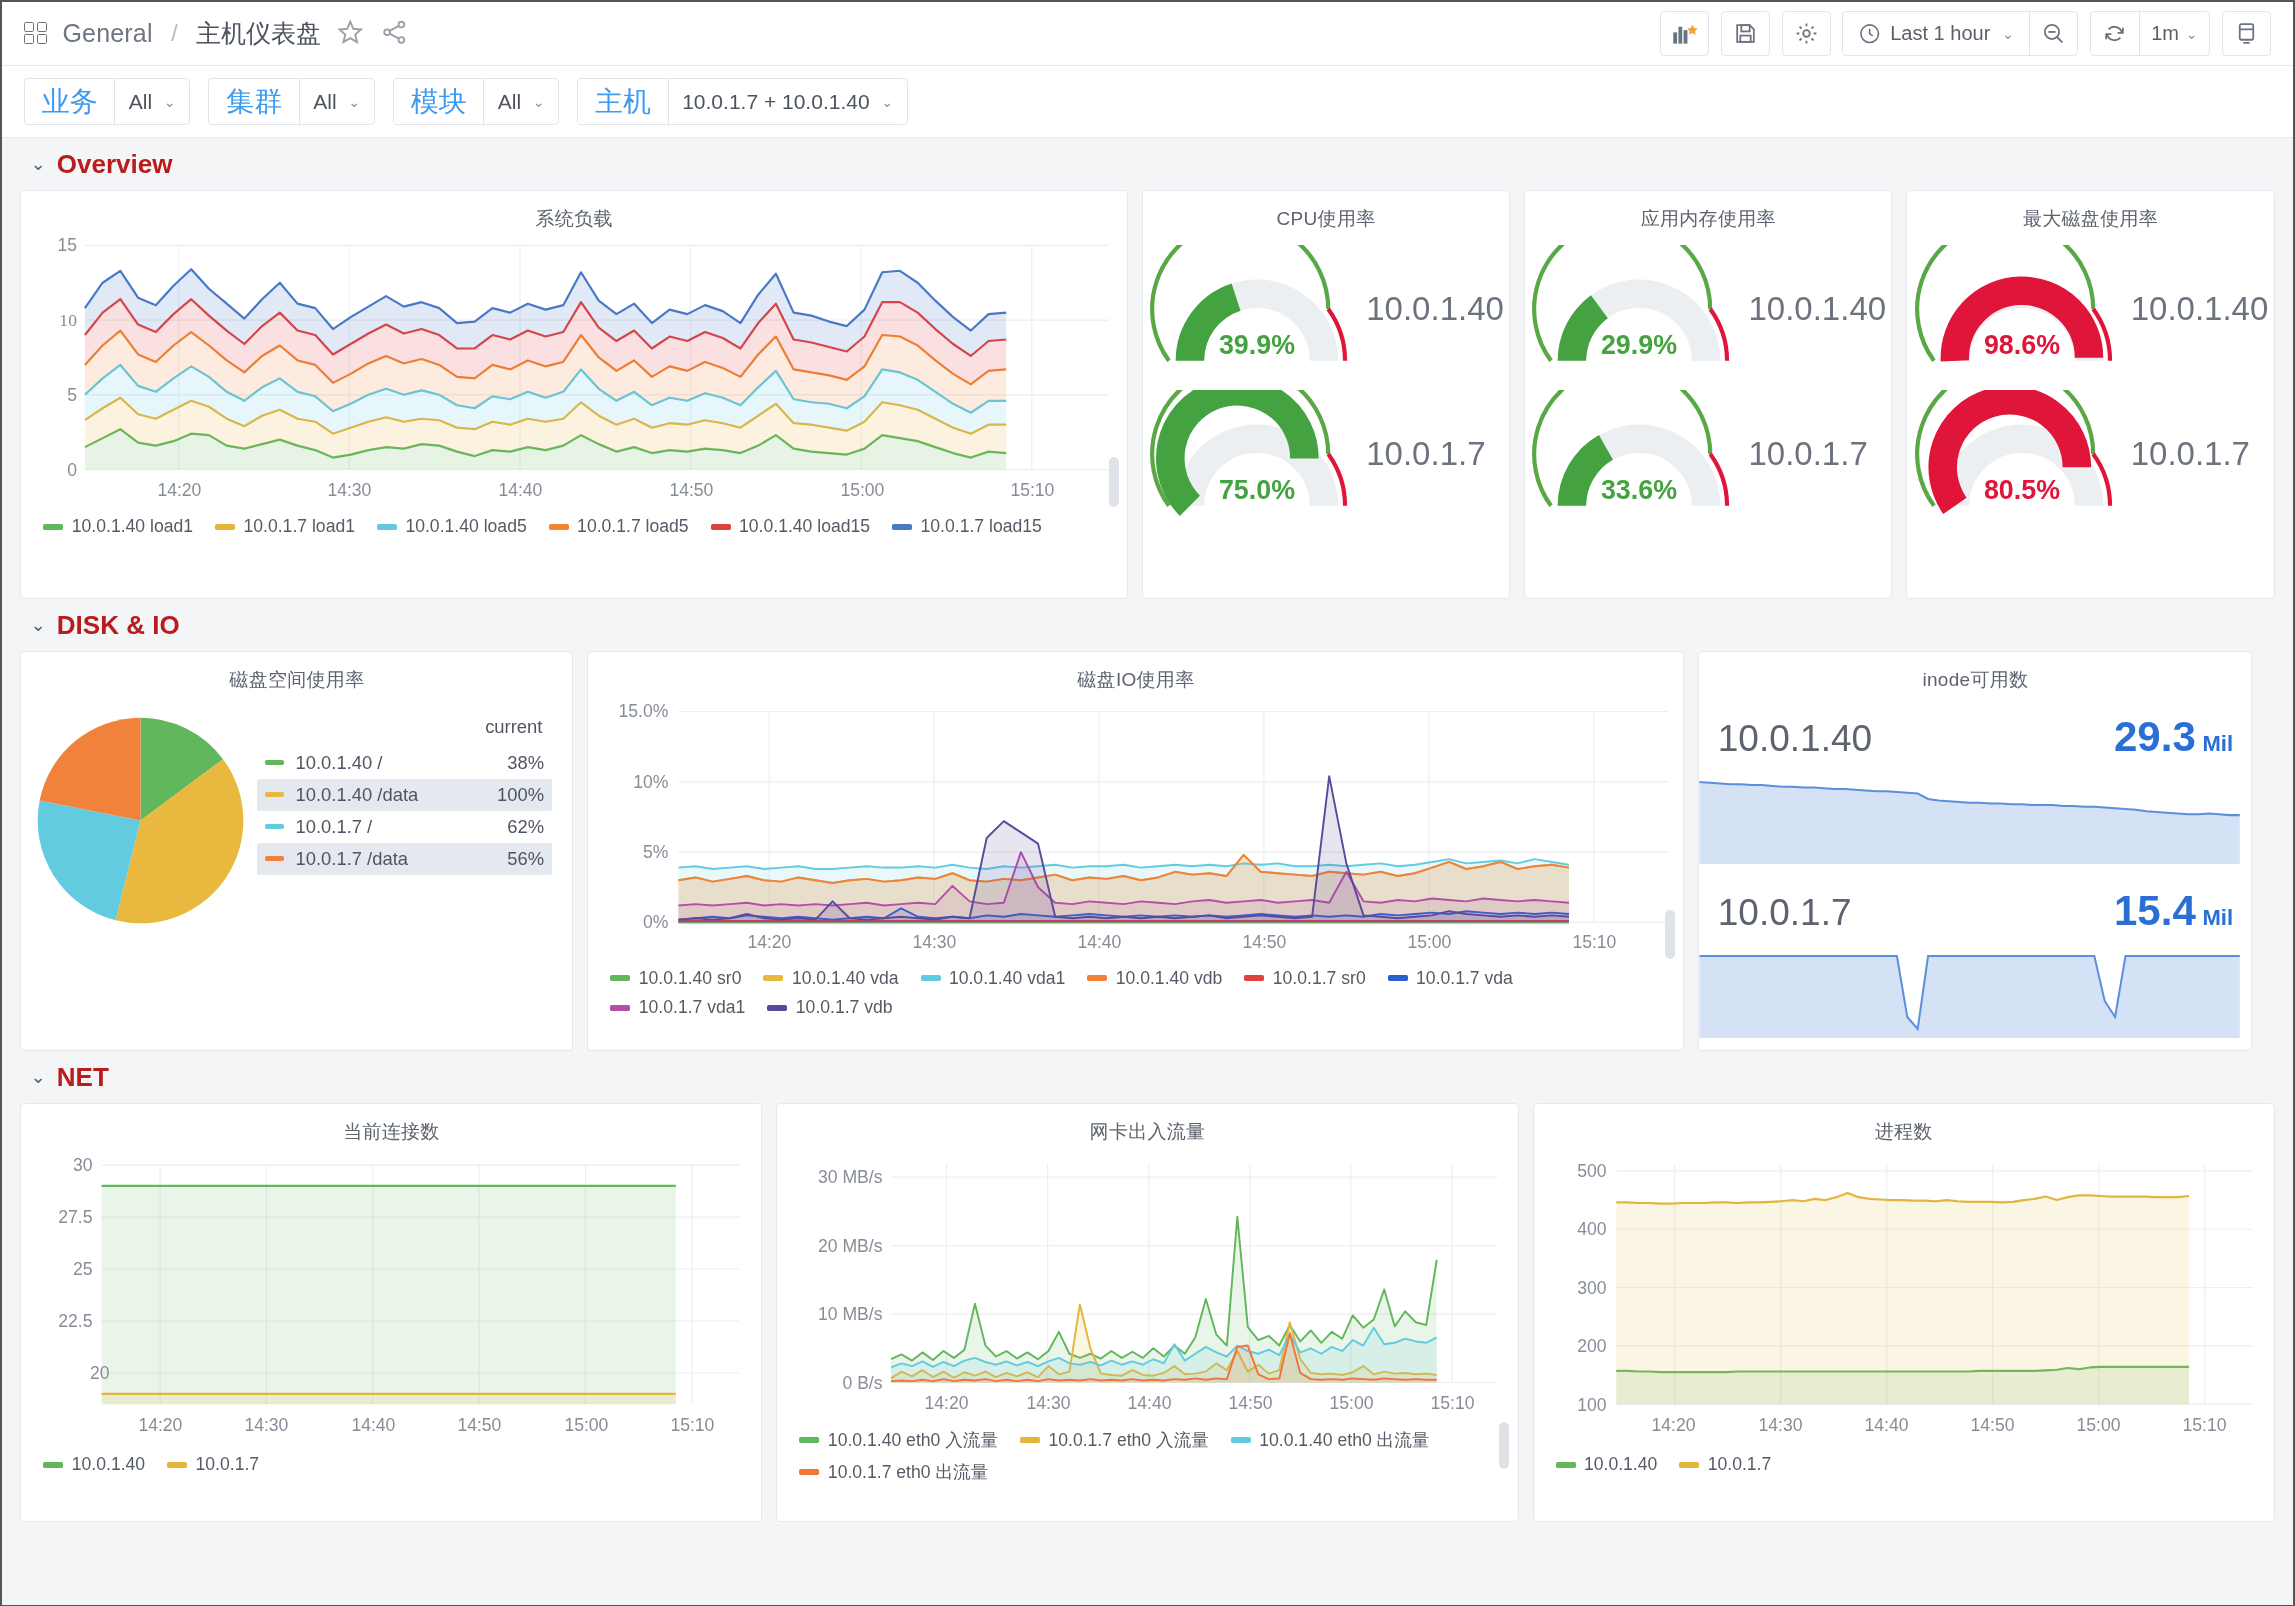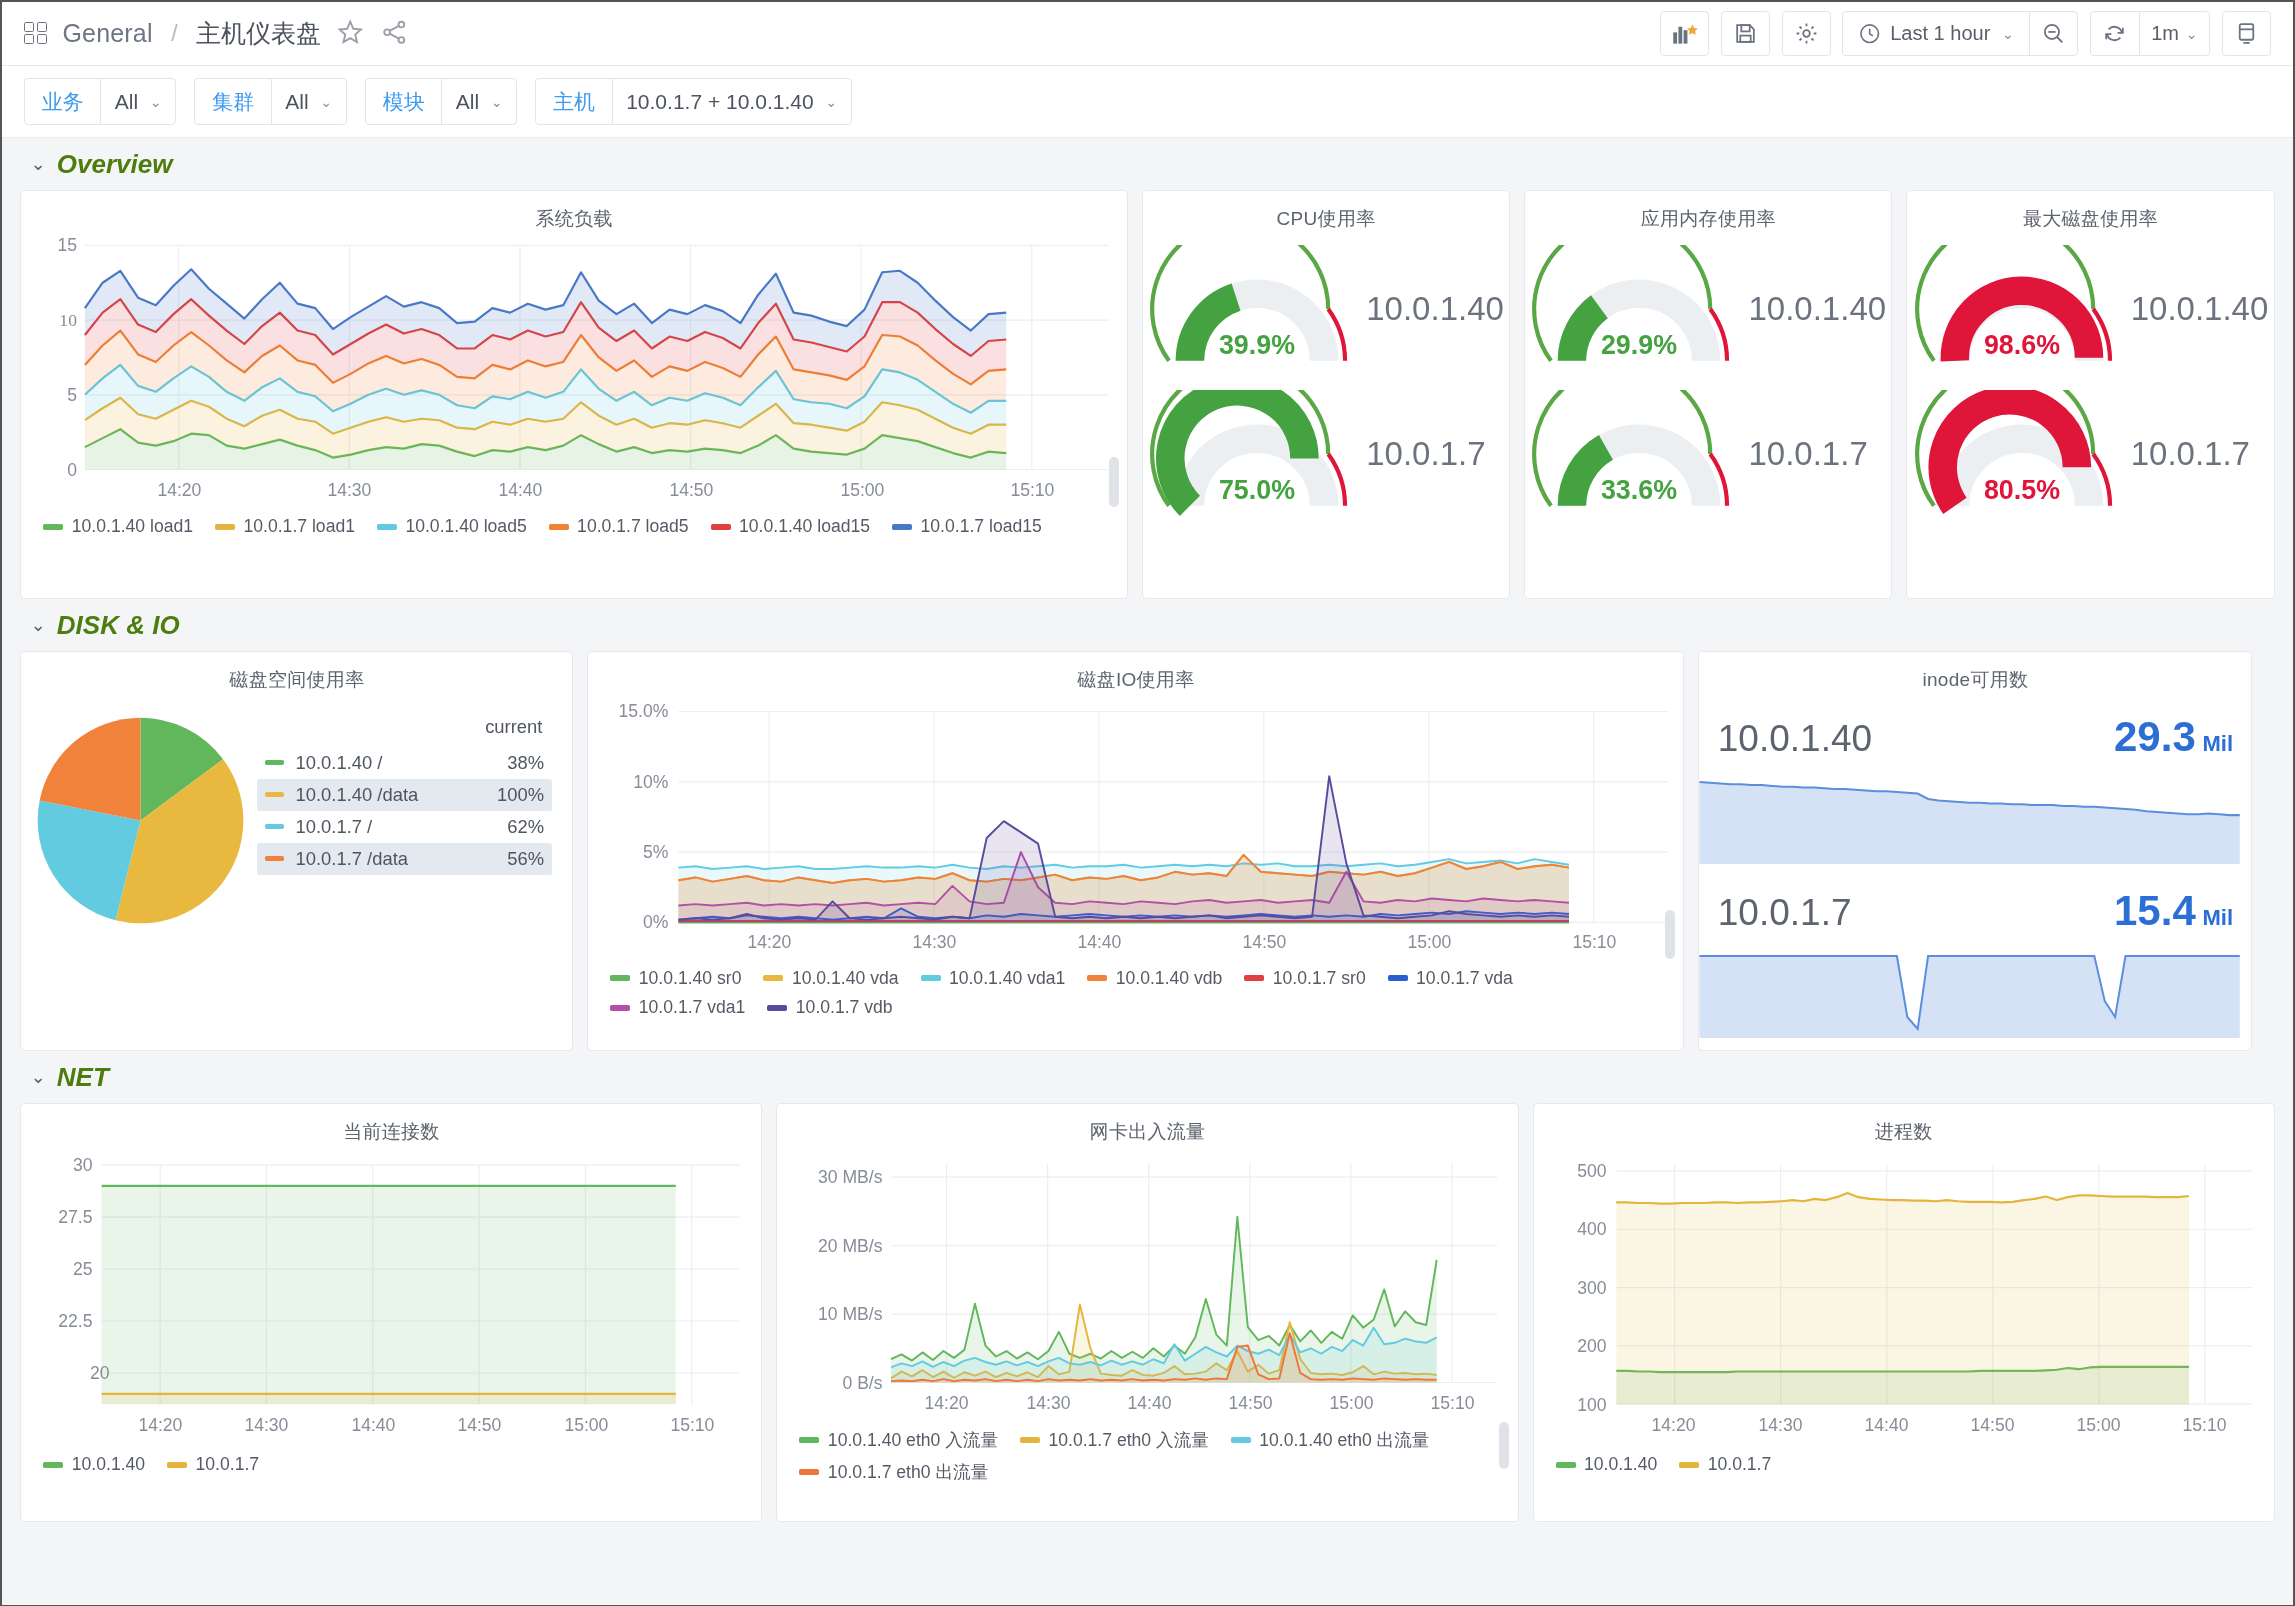--- a/index.html
+++ b/index.html
@@ -40,34 +40,34 @@
   .refresh-label { font-size: 20px; color: #595f6b; margin-right: 6.7px; }
   .caret { font-size: 14.2px; color: #8a909c; }
 
   
   .varbar { height: 72px; background: #fff; border-bottom: 0.8px solid #e9ebef;
     display: flex; align-items: center; padding: 0 22px; gap: 18.4px; }
   .var { display: flex; }
   .var-key {
     height: 47px; padding: 0 16.7px; border: 0.8px solid #e1e4e9; border-right: none;
     border-radius: 4.2px 0 0 4.2px; background: #fff;
-    display: flex; align-items: center; font-size: 21px; color: #3d9bf0; white-space: nowrap;
+    display: flex; align-items: center; font-size: 28px; color: #3d9bf0; white-space: nowrap;
   }
   .var-val {
     height: 47px; padding: 0 13.4px; border: 0.8px solid #e1e4e9; border-radius: 0 4.2px 4.2px 0;
     background: #fff; display: flex; align-items: center; gap: 11.7px;
     font-size: 21px; color: #4e545f; white-space: nowrap; cursor: pointer;
   }
 
   
   .canvas { padding: 0 18.4px; }
   .section-head { display: flex; align-items: center; gap: 11px;
     height: 52px; padding-left: 10px; cursor: pointer; }
   .section-head .chev { color: #5a6070; font-size: 18.4px; line-height: 1; }
-  .section-head .title { font-size: 26px; color: #4d7c0f; font-weight: 600; font-style: italic; }
+  .section-head .title { font-size: 26px; color: #b91c1c; font-weight: 600; }
 
   .row { display: flex; gap: 14px; }
   .panel { background: #fff; border: 0.8px solid #e6e8ec; border-radius: 4.2px;
     position: relative; }
   .panel-title { text-align: center; font-size: 19px; color: #5d646f;
     padding-top: 15px; letter-spacing: 0.3px; }
 
   
   .plot { position: relative; }
   .ylab { position: absolute; font-size: 17.6px; color: #878d98; text-align: right;

